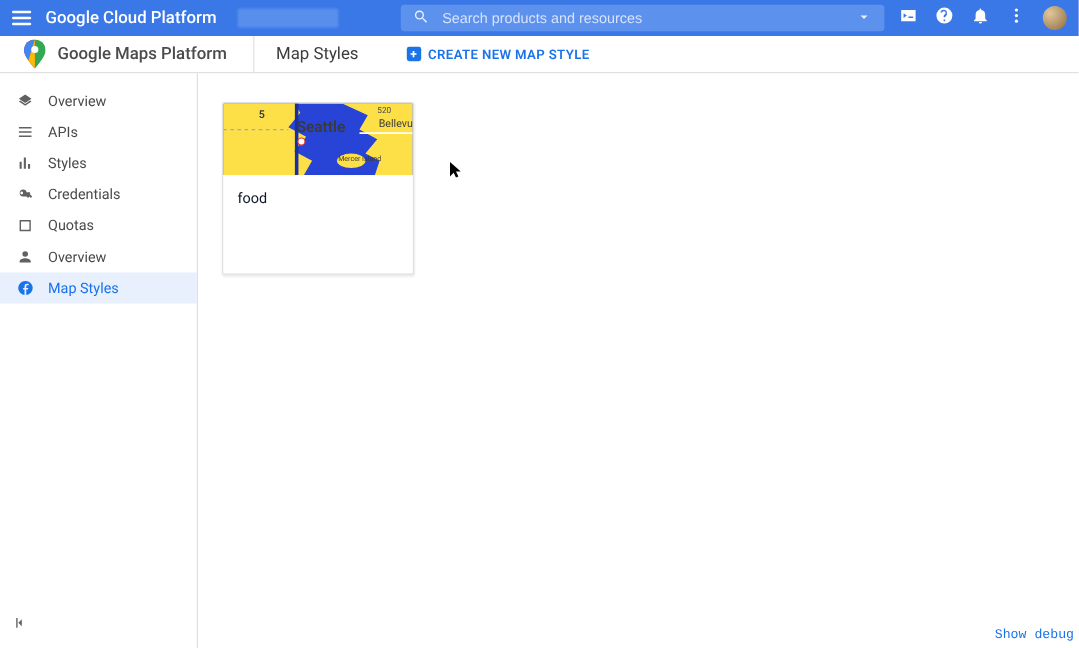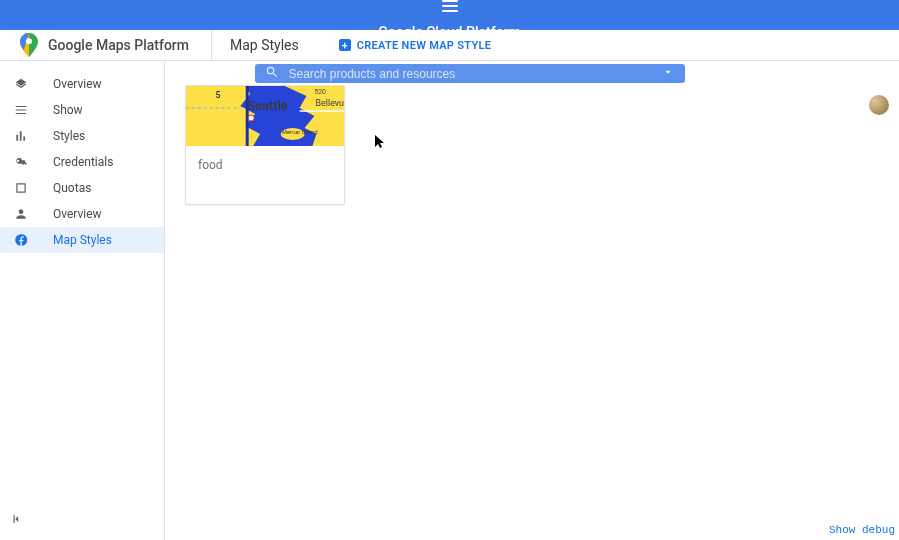--- a/index.html
+++ b/index.html
@@ -7,35 +7,34 @@
 
   
   .top-header {
     height: 30px;
     background: #3b78e7;
     display: flex;
     align-items: center;
     color: #fff;
     padding: 0 10px;
     gap: 12px;
-    flex-direction: column;
   }
   .hamburger { display: flex; flex-direction: column; gap: 3px; cursor: pointer; }
   .hamburger span { width: 16px; height: 2px; background: #fff; border-radius: 1px; }
   .brand { font-size: 14px; font-weight: 500; white-space: nowrap; }
   .project-blur {
     width: 90px; height: 16px; margin-left: 6px;
     background: #6598ef; border-radius: 2px;
     filter: blur(1px); opacity: .7;
   }
   .search-wrap {
     margin-left: 40px;
     background: #5d91ee;
     border-radius: 3px;
-    display: flex; 
+    display: flex; align-items: center;
     height: 22px; width: 430px;
     padding: 0 10px;
     color: #d6e3fb;
   }
   .search-wrap svg { width: 14px; height: 14px; fill: #eaf1fd; }
   .search-input {
     background: transparent; border: none; outline: none;
     color: #fff; margin-left: 10px; flex: 1; font-size: 12px;
   }
   .search-input::placeholder { color: #d6e3fb; }
@@ -68,41 +67,41 @@
   }
 
   
   .body { display: flex; height: calc(540px - 61px); position: relative; }
   .sidebar {
     width: 165px; border-right: 1px solid #e0e0e0;
     padding-top: 10px;
     position: relative;
   }
   .side-item {
-    display: flex; align-items: center; gap: 25px;
+    display: flex; align-items: center; gap: 12px;
     height: 26px; padding-left: 14px;
     font-size: 12px; color: #4a4a4a; cursor: pointer;
   }
   .side-item.active { background: #e8f0fe; color: #1a73e8; }
   .side-item.active svg { fill: #1a73e8; }
   .side-item svg { width: 14px; height: 14px; fill: #616161; }
   .collapse-btn {
     position: absolute; left: 10px; bottom: 10px; cursor: pointer;
   }
   .collapse-btn svg { width: 14px; height: 14px; fill: #5f6368; }
 
   .content { flex: 1; padding: 24px 20px; position: relative; }
   .card {
     width: 160px; border: 1px solid #e0e0e0; border-radius: 2px;
     box-shadow: 0 1px 2px rgba(0,0,0,.08);
     overflow: hidden; cursor: pointer; background: #fff;
   }
   .card-map { height: 60px; position: relative; overflow: hidden; }
   .card-map svg { width: 100%; height: 100%; display: block; }
-  .card-label { padding: 12px 12px 32px; font-size: 12px; color: #737373; }
+  .card-label { padding: 12px 12px 56px; font-size: 12px; color: #0f172a; }
 
   .show-debug {
     position: absolute; right: 4px; bottom: 4px;
     font-size: 11px; color: #1a73e8; cursor: pointer; font-family: Liberation Mono, monospace;
   }
 
   .cursor-arrow {
     position: absolute; left: 375px; top: 73px;
     width: 10px; height: 14px; pointer-events: none;
   }
@@ -186,21 +185,21 @@
     <div class="side-item">
       <svg viewBox="0 0 24 24">
           <path d="M12 3l-9 6 9 6 9-6-9-6zm-9 10l9 6 9-6-2-1.3-7 4.7-7-4.7L3 13z"></path>
         </svg>
       <span>Overview</span>
     </div>
     <div class="side-item">
       <svg viewBox="0 0 24 24">
           <path d="M3 5h18v2H3V5zm0 6h18v2H3v-2zm0 6h18v2H3v-2z"></path>
         </svg>
-      <span>Show</span>
+      <span>APIs</span>
     </div>
     <div class="side-item">
       <svg viewBox="0 0 24 24">
           <path d="M4 20h3V10H4v10zm6 0h3V4h-3v16zm6 0h3v-7h-3v7z"></path>
         </svg>
       <span>Styles</span>
     </div>
     <div class="side-item">
       <svg viewBox="0 0 24 24">
           <path d="M14 9a5 5 0 10-4.9 6H14l2 2 2-2 2 2 2-2-3-3V9h-5zM7 12a2 2 0 110-4 2 2 0 010 4z"></path>

